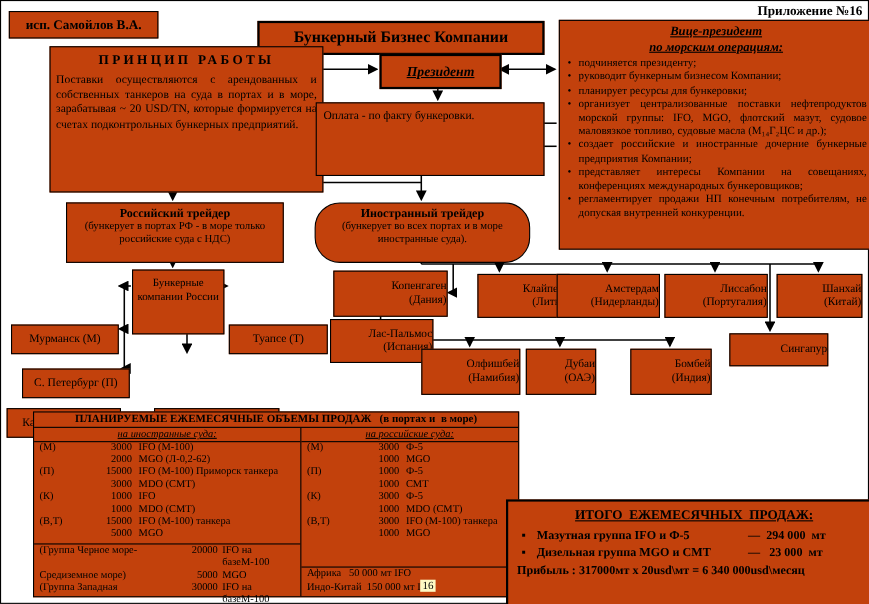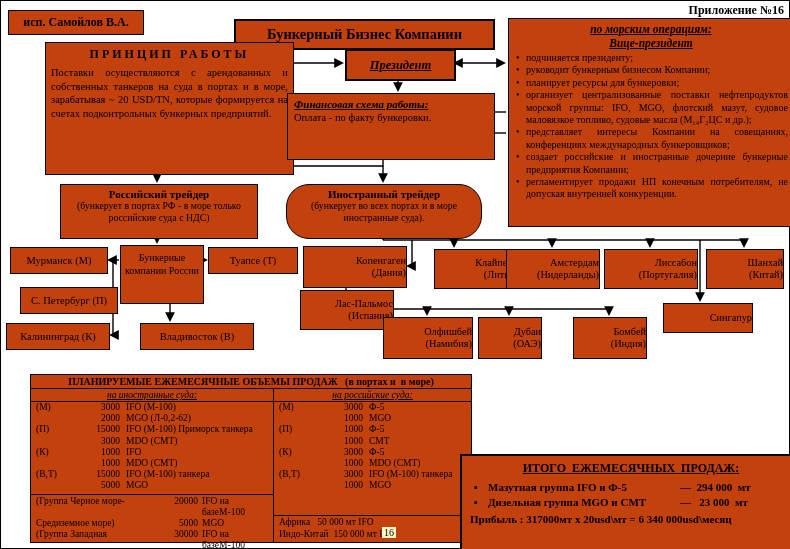--- a/index.html
+++ b/index.html
@@ -36,21 +36,21 @@
   .finance { left:287px; top:93px; width:194px; height:57px; padding:4px 6px; }
   .finance-title { font-weight:bold; font-style:italic; text-decoration:underline; font-size:11px; }
   .finance-text { font-size:10.5px; margin-top:2px; }
 
   .trader { height:50px; padding-top:3px; text-align:center; }
   .trader-title { font-weight:bold; font-size:11px; }
   .trader-sub { font-size:9.8px; line-height:11.6px; padding:0 3px; }
   .rus-trader { left:60px; top:184px; width:196px; }
   .for-trader { left:286px; top:184px; width:194px;border-radius:23px; }
 
-  .rport { display:flex; align-items:center; justify-content:center; font-size:10.5px; text-align:center; }
+  .rport { display:flex; align-items:center; justify-content:center; font-size:10.5px; text-align:center;margin-top:48px; }
   .fport { display:flex; flex-direction:column; align-items:flex-end; justify-content:center;
            font-size:10.3px; line-height:12.5px; text-align:center; }
   .bunker { font-size:10px; line-height:13px; text-align:center; padding-top:5px; }
 
   .table { left:30px; top:374px; width:440px; height:167px; display:flex; flex-direction:column; }
   .t-title { font-weight:bold; font-size:10px; line-height:13px; text-align:center;
              border-bottom:1px solid #000; white-space:pre-wrap; }
   .t-cols { flex:1; display:flex; min-height:0; }
   .t-col { display:flex; flex-direction:column; min-width:0; }
   .t-left { width:55%; border-right:1px solid #000; }
@@ -118,44 +118,43 @@
     <line x1="700" y1="240" x2="700" y2="300" marker-end="url(#mE)"></line>
   </g>
 </svg>
 
 <div class="box executor">исп. Самойлов В.А.</div>
 <div class="appendix">Приложение №16</div>
 <div class="box main-title b2">Бункерный Бизнес Компании</div>
 
 <div class="box vice">
   <div class="vice-title">
+    <div>Вице-президент</div>
     <div>по морским операциям:</div>
-    <div>Вице-президент</div>
   </div>
   <ul>
 
   <li>подчиняется президенту;</li>
       <li>руководит бункерным бизнесом Компании;</li>
       <li>планирует ресурсы для бункеровки;</li>
       <li>организует централизованные поставки нефтепродуктов морской группы: IFO, MGO, флотский мазут, судовое маловязкое топливо, судовые масла (М₁₄Г₂ЦС и др.);</li>
+      <li>создает российские и иностранные дочерние бункерные предприятия Компании;</li>
       <li>представляет интересы Компании на совещаниях, конференциях международных бункеровщиков;</li>
-      <li>создает российские и иностранные дочерние бункерные предприятия Компании;</li>
       <li>регламентирует продажи НП конечным потребителям, не допуская внутренней конкуренции.</li>
     </ul>
 </div>
 
 <div class="box principle">
   <div class="principle-title">ПРИНЦИП  РАБОТЫ</div>
   <div class="principle-text">Поставки осуществляются с арендованных и собственных танкеров на суда в портах и в море, зарабатывая ~ 20 USD/TN, которые формируется на счетах подконтрольных бункерных предприятий.</div>
 </div>
 
 <div class="box president">Президент</div>
 
 <div class="box finance">
-  <div class="finance-title">Финансовая схема работы:</div>
   <div class="finance-text">Оплата - по факту  бункеровки.</div>
 </div>
 
 <div class="box trader rus-trader">
   <div class="trader-title">Российский трейдер</div>
   <div class="trader-sub">(бункерует в портах РФ - в море только российские суда с НДС)</div>
 </div>
 
 <div class="box trader for-trader">
   <div class="trader-title">Иностранный трейдер</div>

